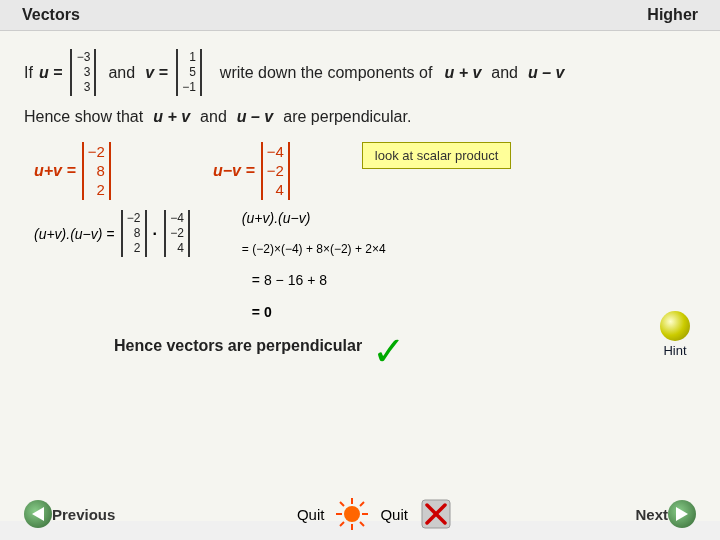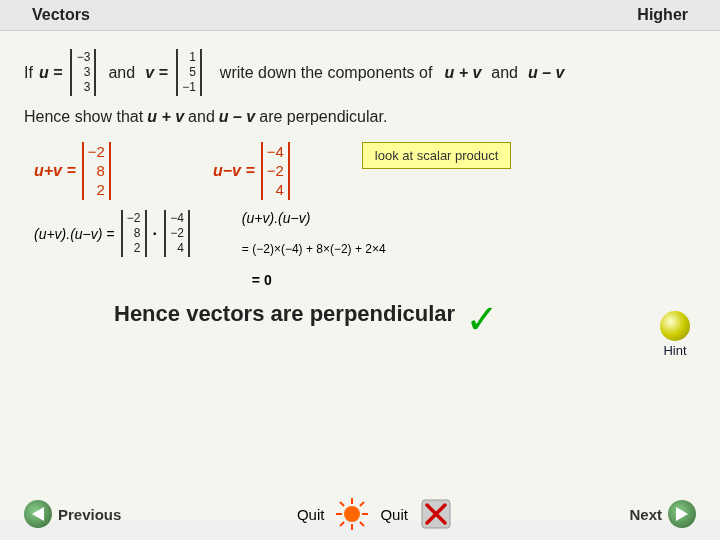--- a/index.html
+++ b/index.html
@@ -11,21 +11,21 @@
       overflow: hidden;
       position: relative;
     }
 
     
     .header {
       display: flex;
       justify-content: space-between;
       align-items: center;
       background: #e8e8e8;
-      padding: 6px 32px;
+      padding: 6px 22px;
       border-bottom: 1px solid #ccc;
     }
     .header-title {
       font-weight: bold;
       font-size: 16px;
       color: #222;
     }
     .header-right {
       font-weight: bold;
       font-size: 16px;
@@ -50,20 +50,21 @@
       gap: 6px;
     }
 
     
     .hence-line {
       display: flex;
       align-items: center;
       font-size: 16px;
       color: #222;
       margin-bottom: 16px;
+      gap: 6px;
     }
 
     
     .vector-results {
       display: flex;
       align-items: flex-start;
       gap: 40px;
       margin-bottom: 10px;
       margin-left: 10px;
     }
@@ -90,21 +91,21 @@
     .dot-product-area {
       display: flex;
       gap: 20px;
       align-items: flex-start;
       margin-bottom: 8px;
       margin-left: 10px;
     }
 
     
     .hence-perp {
-      font-size: 22px;
+      font-size: 16px;
       font-weight: bold;
       color: #222;
       margin-left: 80px;
       margin-bottom: 10px;
       display: inline-block;
     }
 
     
     .checkmark {
       color: #00aa00;
@@ -122,21 +123,20 @@
       right: 0;
       display: flex;
       align-items: center;
       justify-content: space-between;
       padding: 0 24px;
     }
 
     .nav-btn {
       display: flex;
       align-items: center;
-      gap: 6px;
       cursor: pointer;
       font-size: 16px;
       font-weight: bold;
       color: #333;
     }
 
     .nav-arrow-left {
       width: 0;
       height: 0;
       border-top: 12px solid transparent;
@@ -273,20 +273,21 @@
       <div class="inline-matrix">
         <span>−4</span>
         <span>−2</span>
         <span>4</span>
       </div>
     </div>
 
     <div style="display:flex;flex-direction:column;gap:16px;margin-left:30px;">
       <span style="font-size:14px;font-style:italic;">(u+v).(u−v)</span>
       <span style="font-size:12px;">= (−2)×(−4) + 8×(−2) + 2×4</span>
+      <span style="font-size:14px;margin-left:10px;">= 8 − 16 + 8</span>
       <span style="font-size:14px;margin-left:10px;font-weight:bold;">= 0</span>
     </div>
   </div>
 
   <div class="perp-line" style="margin-top:8px;">
     <span class="hence-perp">Hence vectors are perpendicular</span>
     <span class="checkmark">✓</span>
 
   </div>
 

